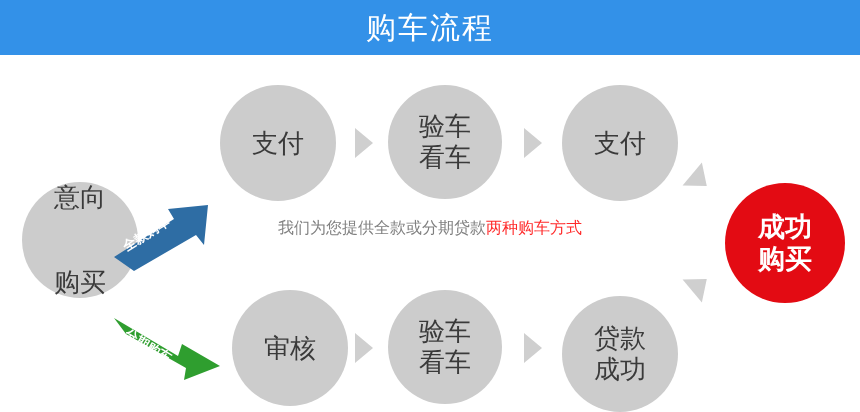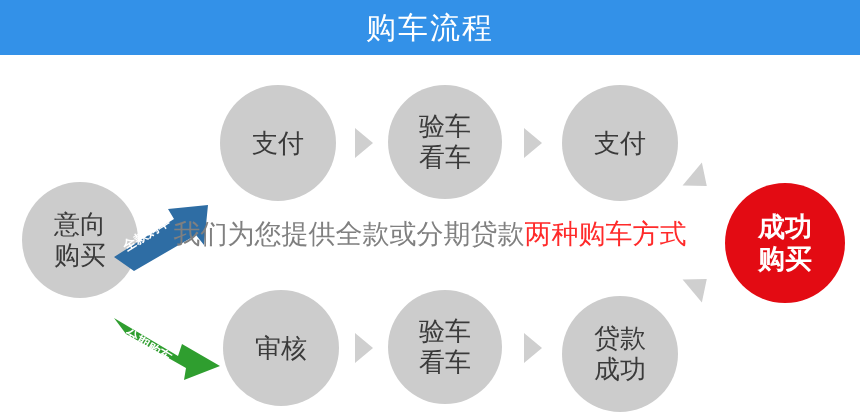--- a/index.html
+++ b/index.html
@@ -73,25 +73,25 @@
   .node.red {
     background: #e30b13;
   }
   .node.red .line {
     color: #ffffff;
     font-weight: bold;
     font-size: 27px;
   }
 
   
-  .node-start  { left: 22px;  top: 127px; width: 116px; height: 116px; }
+  .node-start  { left: 22px;  top: 127px; width: 116px; height: 116px; justify-content: space-between; }
   .node-t1     { left: 220px; top: 30px;  width: 116px; height: 116px; }
   .node-t2     { left: 388px; top: 30px;  width: 114px; height: 114px; }
   .node-t3     { left: 562px; top: 30px;  width: 116px; height: 116px; }
-  .node-b1     { left: 223px; top: 235px; width: 116px; height: 116px; gap: 48px; }
+  .node-b1     { left: 232px; top: 235px; width: 116px; height: 116px; gap: 48px; }
   .node-b2     { left: 388px; top: 235px; width: 114px; height: 114px; }
   .node-b3     { left: 562px; top: 241px; width: 116px; height: 116px; }
   .node-end    { left: 725px; top: 128px; width: 120px; height: 120px; }
 
   
   .tri {
     position: absolute;
     width: 0;
     height: 0;
     border-top: 15px solid transparent;
@@ -144,21 +144,21 @@
     transform-origin: left center;
   }
 
   
   .caption {
     position: absolute;
     left: 0;
     top: 165px;
     width: 860px;
     text-align: center;
-    font-size: 27px;
+    font-size: 16px;
     line-height: 1;
     white-space: nowrap;
     font-family: "DejaVu Sans", "Liberation Sans", sans-serif;
   }
   .caption .grey { color: #808080; }
   .caption .red  { color: #ff2a2a; }
 </style>
 </head>
 <body>
 

